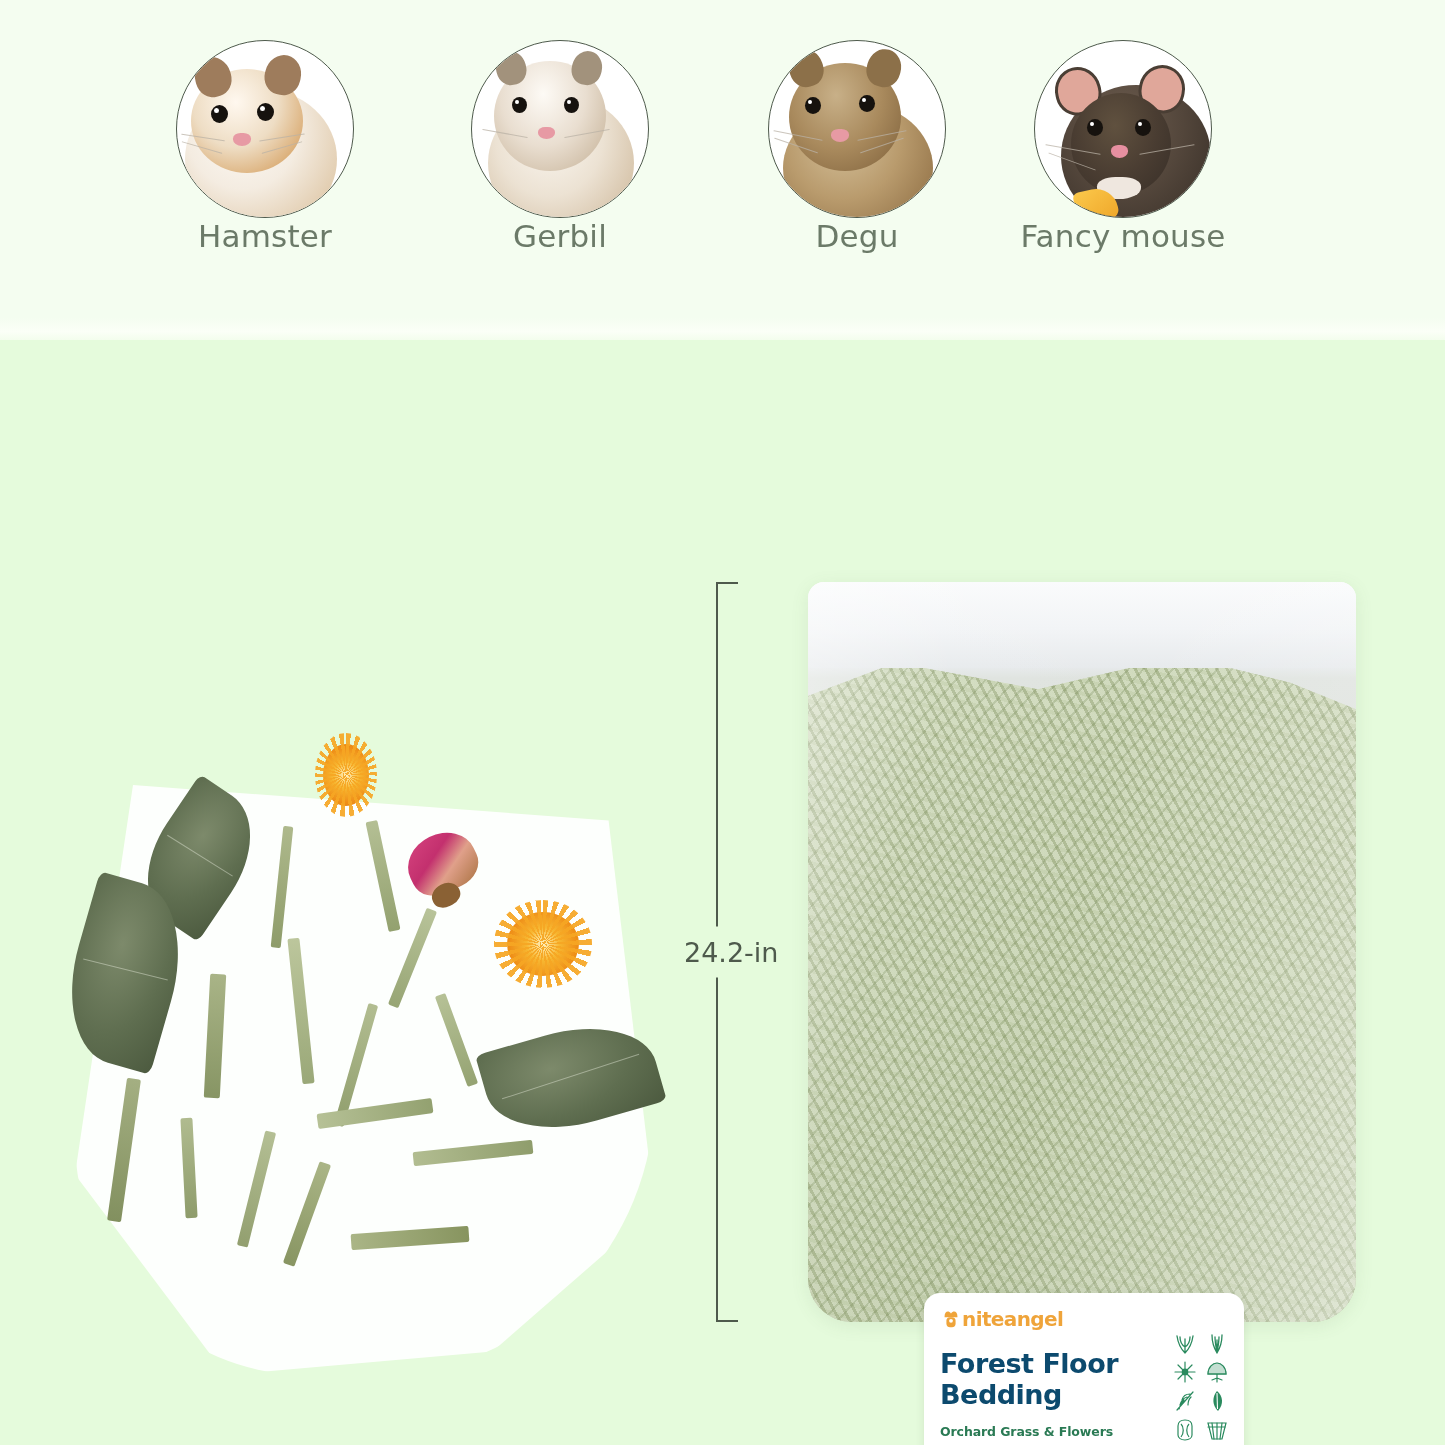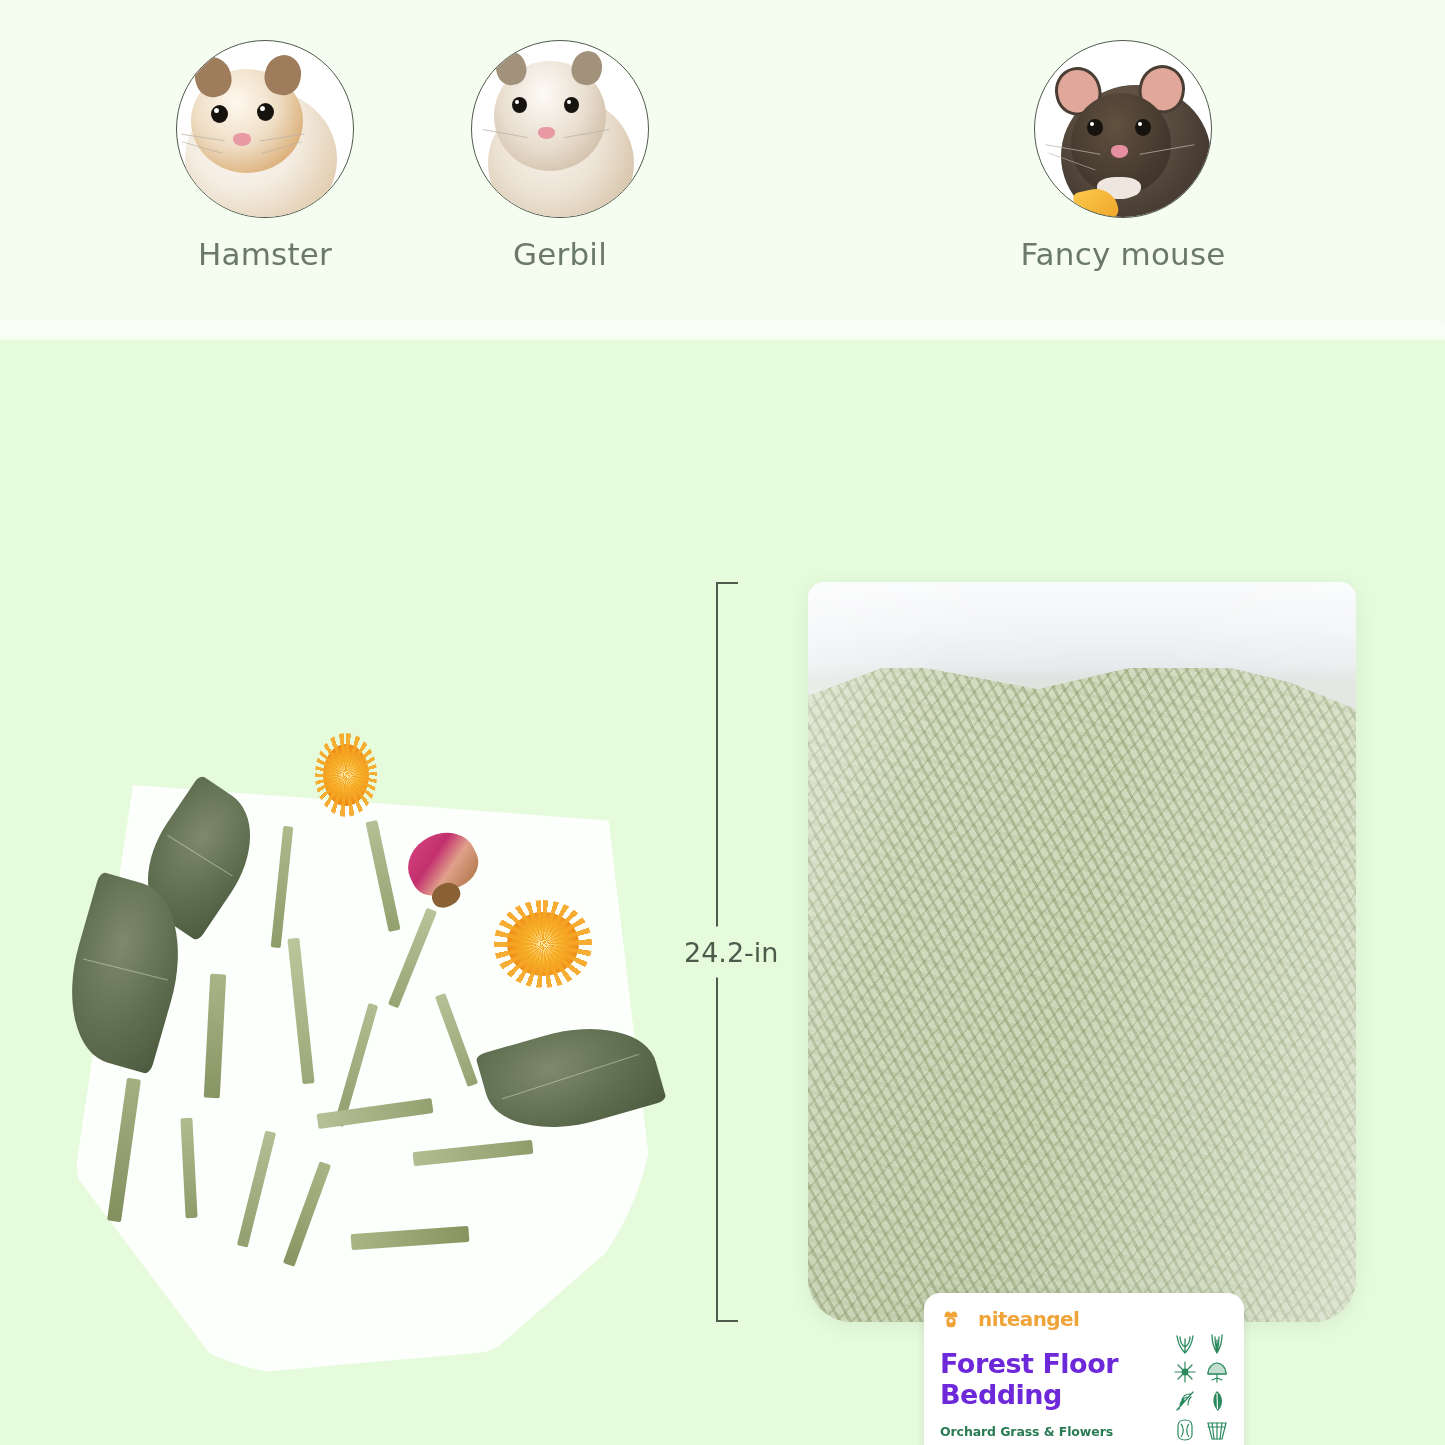--- a/index.html
+++ b/index.html
@@ -23,21 +23,21 @@
   #animals-row{
     position:absolute; left:0; top:0; width:1445px; height:320px;
   }
   .animal-cell{ position:absolute; top:40px; width:230px; text-align:center; }
   .animal-photo{
     width:178px; height:178px; border-radius:50%;
     border:1.6px solid #4e5a4c; background:#ffffff;
     margin:0 auto; position:relative; overflow:hidden;
   }
   .animal-label{
-    margin-top:18px; font-size:31px; color:#6b7a68;
+    font-size:31px; color:#6b7a68;
     font-family:"DejaVu Sans", sans-serif; letter-spacing:.2px;
     white-space:nowrap;
   }
 
   
   .body-blob{ position:absolute; border-radius:50%; }
   .ear{ position:absolute; border-radius:50% 50% 45% 45%; }
   .eye{ position:absolute; background:#16120e; border-radius:50%; }
   .eye::after{ content:""; position:absolute; width:28%; height:28%;
     background:#fff; border-radius:50%; left:18%; top:16%; }
@@ -135,25 +135,25 @@
     pointer-events:none;
   }
 
   
   #label-card{
     position:absolute; left:234px; top:773px; width:320px; height:500px;
     background:#ffffff; border-radius:16px;
     box-shadow:0 2px 10px rgba(60,80,50,.12);
     overflow:hidden;
   }
-  #brand-row{ position:absolute; left:16px; top:14px; display:flex; align-items:center; gap:16px; }
+  #brand-row{ position:absolute; left:16px; top:14px; display:flex; align-items:center; gap:0; }
   #brand-name{ font-size:20px; color:#efa43a; font-weight:bold; letter-spacing:-.6px; }
   #product-name{
     position:absolute; left:16px; top:56px; width:240px;
-    font-size:27px; font-weight:bold; color:#6d28d9; line-height:1.14; letter-spacing:-.5px;
+    font-size:27px; font-weight:bold; color:#0c4a6e; line-height:1.14; letter-spacing:-.5px;
   }
   #product-sub{
     position:absolute; left:16px; top:131px;
     font-size:12.5px; font-weight:bold; color:#2a7a54; letter-spacing:-.1px;
   }
   #icon-grid{
     position:absolute; right:12px; top:36px;
     display:grid; grid-template-columns:repeat(2,30px); grid-template-rows:repeat(4,27px);
     gap:2px; justify-items:center; align-items:center;
   }
@@ -189,20 +189,36 @@
         <div class="ear" style="left:100px; top:10px; width:30px; height:34px; background:#a2927c; transform:rotate(14deg);"></div>
         <div class="eye" style="left:40px; top:56px; width:15px; height:16px;"></div>
         <div class="eye" style="left:92px; top:56px; width:15px; height:16px;"></div>
         <div class="nose" style="left:66px; top:86px; width:17px; height:12px;"></div>
         <div class="whisk" style="left:10px; top:92px; width:46px; transform:rotate(10deg);"></div>
         <div class="whisk" style="left:92px; top:92px; width:46px; transform:rotate(-10deg);"></div>
       </div>
       <div class="animal-label">Gerbil</div>
     </div>
 
+    <div class="animal-cell" style="left:742px;">
+      <div class="animal-photo">
+        <div class="body-blob" style="left:14px; top:62px; width:150px; height:130px; background:radial-gradient(ellipse at 40% 28%, #d4c09a 0%, #b99b6d 45%, #96764b 82%, #7b5f3b 100%);"></div>
+        <div class="body-blob" style="left:20px; top:22px; width:112px; height:108px; background:radial-gradient(ellipse at 42% 30%, #c8b088 0%, #a98a5d 50%, #8a6c44 85%, #6f5535 100%);"></div>
+        <div class="ear" style="left:20px; top:8px; width:34px; height:38px; background:#8c7049; transform:rotate(-18deg);"></div>
+        <div class="ear" style="left:98px; top:8px; width:34px; height:38px; background:#8c7049; transform:rotate(16deg);"></div>
+        <div class="eye" style="left:36px; top:56px; width:16px; height:17px;"></div>
+        <div class="eye" style="left:90px; top:54px; width:16px; height:17px;"></div>
+        <div class="nose" style="left:62px; top:88px; width:18px; height:13px;"></div>
+        <div class="whisk" style="left:4px; top:94px; width:50px; transform:rotate(11deg);"></div>
+        <div class="whisk" style="left:4px; top:104px; width:46px; transform:rotate(19deg);"></div>
+        <div class="whisk" style="left:88px; top:94px; width:50px; transform:rotate(-11deg);"></div>
+        <div class="whisk" style="left:90px; top:104px; width:46px; transform:rotate(-19deg);"></div>
+      </div>
+      <div class="animal-label">Degu</div>
+    </div>
 
     <div class="animal-cell" style="left:1008px;">
       <div class="animal-photo">
         <div class="body-blob" style="left:26px; top:44px; width:150px; height:142px; background:radial-gradient(ellipse at 42% 28%, #6c5c4e 0%, #53463b 48%, #3d332b 84%, #2e2721 100%);"></div>
         <div class="ear" style="left:20px; top:26px; width:46px; height:48px; background:#e0a79a; border:3px solid #4a3e34; transform:rotate(-14deg);"></div>
         <div class="ear" style="left:104px; top:24px; width:46px; height:48px; background:#e0a79a; border:3px solid #4a3e34; transform:rotate(12deg);"></div>
         <div class="body-blob" style="left:36px; top:52px; width:100px; height:102px; background:radial-gradient(ellipse at 44% 32%, #60513f 0%, #4a3d32 52%, #372e27 100%);"></div>
         <div class="eye" style="left:52px; top:78px; width:16px; height:17px;"></div>
         <div class="eye" style="left:100px; top:78px; width:16px; height:17px;"></div>
         <div class="nose" style="left:76px; top:104px; width:17px; height:13px; background:#e68fa0;"></div>

